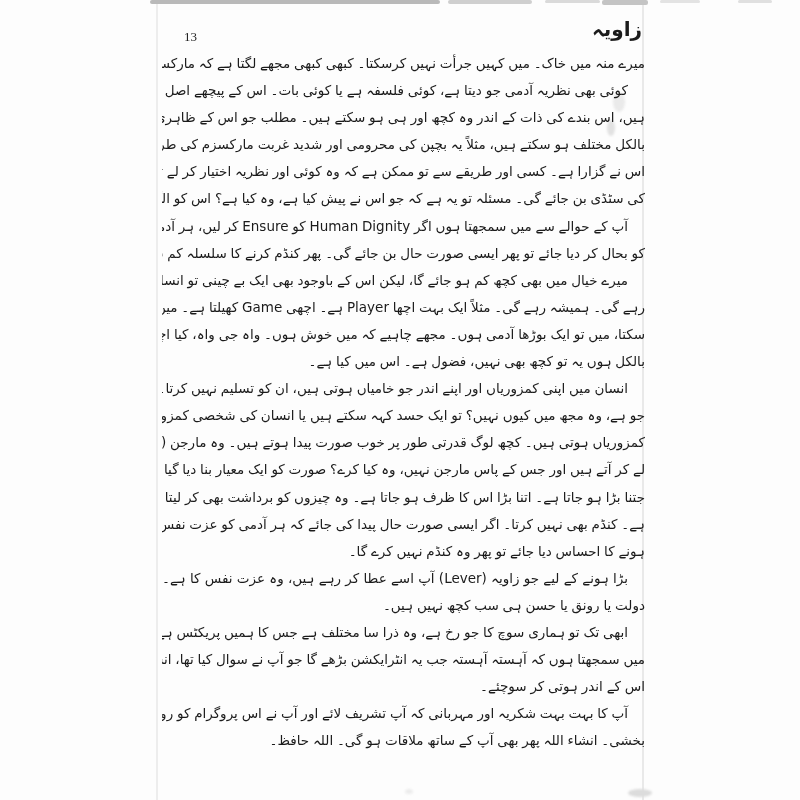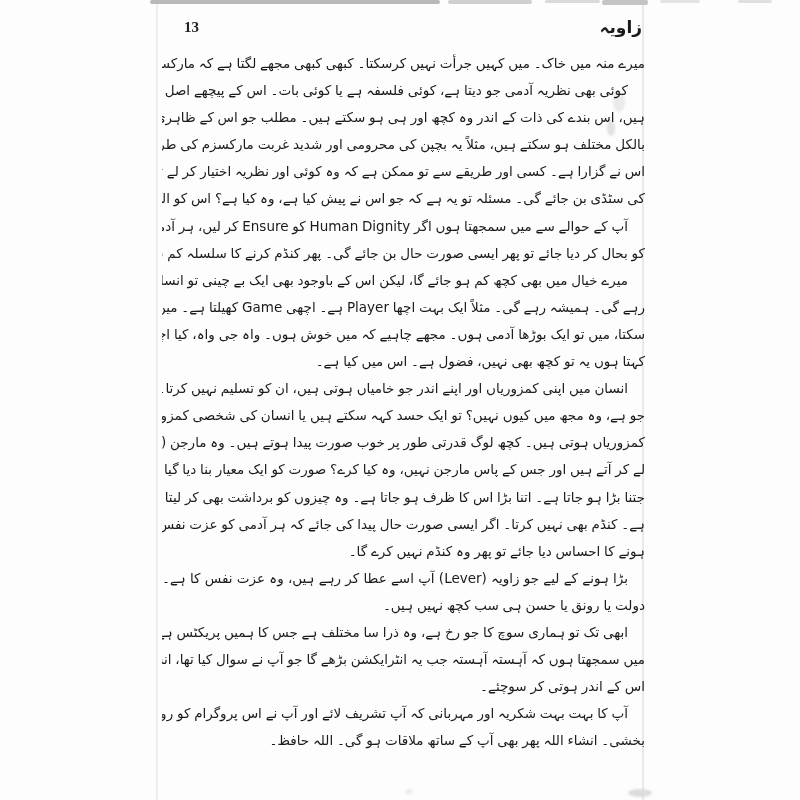--- a/index.html
+++ b/index.html
@@ -47,32 +47,32 @@
     border-radius: 50%;
   }
   .m1 { left: 607px; top: 120px; width: 8px;  height: 16px; background: #e2e2e2; }
   .m2 { left: 613px; top: 92px;  width: 12px; height: 20px; background: #eaeaea; }
   .m3 { left: 628px; top: 789px; width: 24px; height: 8px;  background: #dcdcdc; }
   .m4 { left: 405px; top: 789px; width: 8px;  height: 5px;  background: #ececec; }
 
   .page-number {
     position: absolute;
     left: 184px;
-    top: 19px;
+    top: 29px;
     font-family: "Liberation Serif", serif;
-    font-weight: bold;
-    font-size: 15px;
+    font-weight: normal;
+    font-size: 13px;
     color: #222;
   }
   .running-header {
     position: absolute;
     right: 158px;
     top: 17px;
     direction: rtl;
-    font-size: 17px;
+    font-size: 20px;
     font-weight: bold;
     color: #1b1b1b;
   }
   .text-block {
     position: absolute;
     top: 50px;
     right: 155px;
     width: 483px;
     direction: rtl;
     font-size: 13.5px;
@@ -121,21 +121,21 @@
       <div class="line j ind">کوئی بھی نظریہ آدمی جو دیتا ہے، کوئی فلسفہ ہے یا کوئی بات۔ اس کے پیچھے اصل محرکات کیا</div>
       <div class="line j">ہیں، اس بندے کی ذات کے اندر وہ کچھ اور ہی ہو سکتے ہیں۔ مطلب جو اس کے ظاہری نظریات ہیں، وہ</div>
       <div class="line j">بالکل مختلف ہو سکتے ہیں، مثلاً یہ بچپن کی محرومی اور شدید غربت مارکسزم کی طرف لے جاتی ہے یا کچھ اور وقت</div>
       <div class="line j">اس نے گزارا ہے۔ کسی اور طریقے سے تو ممکن ہے کہ وہ کوئی اور نظریہ اختیار کر لے تو اب وہ اس بندے</div>
       <div class="line j">کی سٹڈی بن جائے گی۔ مسئلہ تو یہ ہے کہ جو اس نے پیش کیا ہے، وہ کیا ہے؟ اس کو الگ سطح پر جانچیں۔</div>
       <div class="line j ind">آپ کے حوالے سے میں سمجھتا ہوں اگر Human Dignity کو Ensure کر لیں، ہر آدمی کی عزت</div>
       <div class="line j">کو بحال کر دیا جائے تو پھر ایسی صورت حال بن جائے گی۔ پھر کنڈم کرنے کا سلسلہ کم ہو جائے گا۔</div>
       <div class="line j ind">میرے خیال میں بھی کچھ کم ہو جائے گا، لیکن اس کے باوجود بھی ایک بے چینی تو انسان میں</div>
       <div class="line j">رہے گی۔ ہمیشہ رہے گی۔ مثلاً ایک بہت اچھا Player ہے۔ اچھی Game کھیلتا ہے۔ میں نہیں کھیل</div>
       <div class="line j">سکتا، میں تو ایک بوڑھا آدمی ہوں۔ مجھے چاہیے کہ میں خوش ہوں۔ واہ جی واہ، کیا اچھا کھیلتا ہے۔ میں</div>
-      <div class="line">کہتا ہوں یہ تو کچھ بھی نہیں، فضول ہے۔ اس میں کیا ہے۔</div>
+      <div class="line">بالکل ہوں یہ تو کچھ بھی نہیں، فضول ہے۔ اس میں کیا ہے۔</div>
       <div class="line j ind">انسان میں اپنی کمزوریاں اور اپنے اندر جو خامیاں ہوتی ہیں، ان کو تسلیم نہیں کرتا۔ اس میں</div>
       <div class="line j">جو ہے، وہ مجھ میں کیوں نہیں؟ تو ایک حسد کہہ سکتے ہیں یا انسان کی شخصی کمزوری کہہ سکتے ہیں۔ کچھ قدرتی</div>
       <div class="line j">کمزوریاں ہوتی ہیں۔ کچھ لوگ قدرتی طور پر خوب صورت پیدا ہوتے ہیں۔ وہ مارجن (Margin)</div>
       <div class="line j">لے کر آتے ہیں اور جس کے پاس مارجن نہیں، وہ کیا کرے؟ صورت کو ایک معیار بنا دیا گیا ہے۔ آدمی</div>
       <div class="line j">جتنا بڑا ہو جاتا ہے۔ اتنا بڑا اس کا ظرف ہو جاتا ہے۔ وہ چیزوں کو برداشت بھی کر لیتا ہے۔ سن بھی لیتا</div>
       <div class="line j">ہے۔ کنڈم بھی نہیں کرتا۔ اگر ایسی صورت حال پیدا کی جائے کہ ہر آدمی کو عزت نفس ملے۔ اس کو بڑا</div>
       <div class="line">ہونے کا احساس دیا جائے تو پھر وہ کنڈم نہیں کرے گا۔</div>
       <div class="line j ind">بڑا ہونے کے لیے جو زاویہ (Lever) آپ اسے عطا کر رہے ہیں، وہ عزت نفس کا ہے۔</div>
       <div class="line">دولت یا رونق یا حسن ہی سب کچھ نہیں ہیں۔</div>
       <div class="line j ind">ابھی تک تو ہماری سوچ کا جو رخ ہے، وہ ذرا سا مختلف ہے جس کا ہمیں پریکٹس ہے، لیکن</div>

